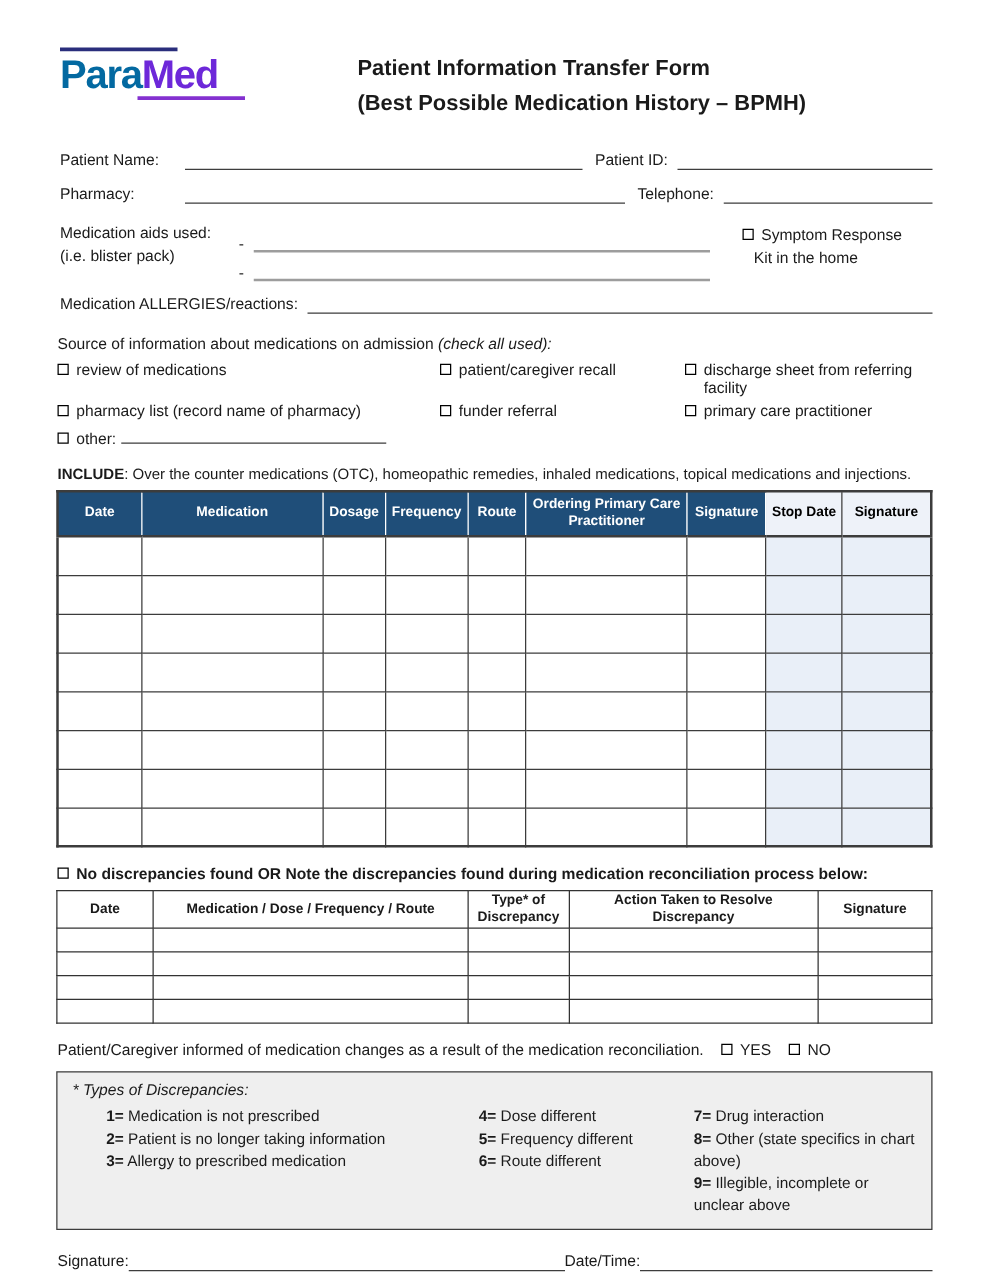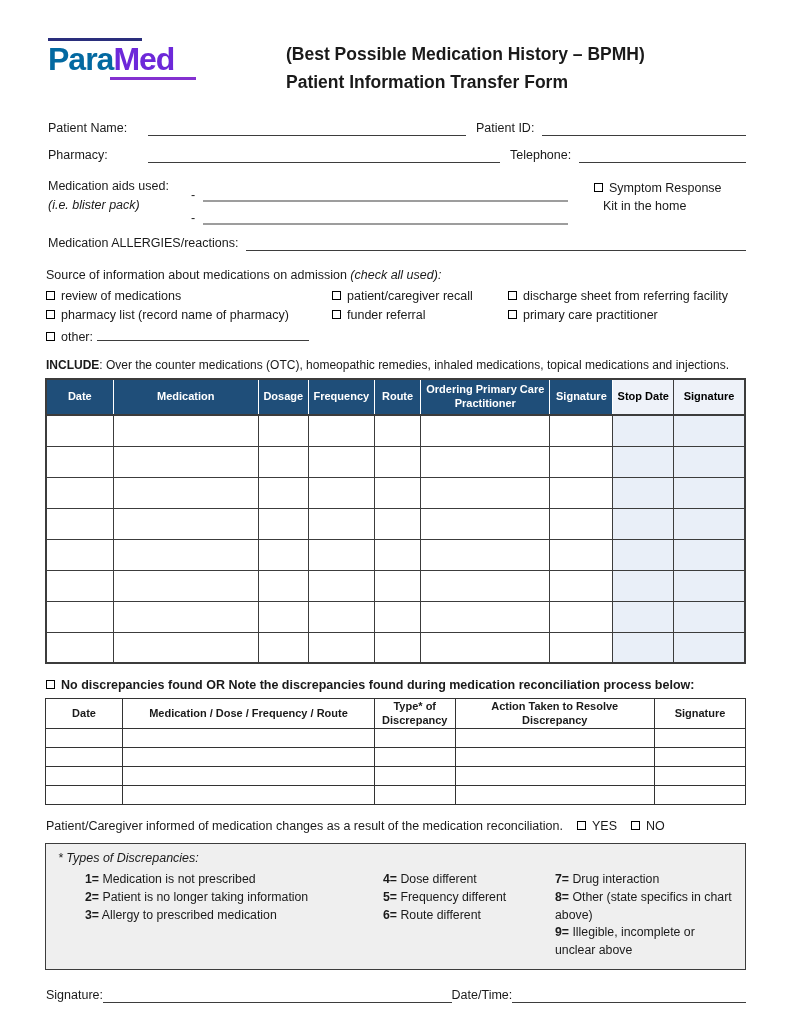--- a/index.html
+++ b/index.html
@@ -24,36 +24,36 @@
   .uline { border-bottom:1.4px solid #3d3d3d; height:16px; }
   .u-grow { flex:1; }
   .fields { margin-left:3px; }
   .w-label { width:100px; }
   .uln-1 { width:318px; margin-right:10px; }
   .uln-2 { width:352px; margin-right:10px; }
   .gap8 { margin-right:8px; }
 
   .aids-row { display:flex; margin:16px 0 10px 0; font-size:12.5px; }
   .aids-left { width:143px; }
-  .aids-hint { font-style:italic; margin-top:5px; }
+  .aids-hint { margin-top:5px; }
   .aids-mid { flex:1; padding-right:26px; }
   .dash-line { display:flex; align-items:flex-end; height:23px; }
   .dash { width:12px; padding-bottom:0; }
   .grey-uline { flex:1; border-bottom:2px solid #9d9d9d; height:14px; }
   .aids-right { width:152px; font-size:12.5px; line-height:1.45; }
   .kit-line2 { margin-left:9px; }
 
   
   .cb { display:inline-block; width:9px; height:9px; border:1.6px solid #000; margin-right:6px; flex:none; vertical-align:-1px; }
 
   
   .source { margin-top:17px; margin-left:1px; font-size:12.5px; }
   .src-head { margin-bottom:7px; }
   .src-head em { font-style:italic; }
-  .srow { display:flex; margin-bottom:5px; }
+  .srow { display:flex; margin-bottom:5px;gap:20px; }
   .scol1 { width:274px; }
   .scol2 { width:188px;padding-left:12px; }
   .scol3 { flex:1; }
   .opt { display:flex; align-items:baseline; }
   .other-uline { width:212px; border-bottom:1.4px solid #3d3d3d; height:14px; margin-left:4px; }
 
   .include { font-size:12px; margin:14px 0 6px 1px; }
   .include b { font-weight:bold; }
 
   
@@ -100,22 +100,22 @@
 
   <div class="hdr">
     <div class="logo">
       <div class="logo-top-line"></div>
       <div class="logo-text">
         <span class="logo-para">Para</span><span class="logo-med">Med</span>
       </div>
       <div class="logo-bottom-line"></div>
     </div>
     <div class="title-block">
+      <div class="title-line">Patient Information Transfer Form</div>
       <div class="title-line">(Best Possible Medication History – BPMH)</div>
-      <div class="title-line">Patient Information Transfer Form</div>
     </div>
   </div>
 
   <div class="fields">
     <div class="frow">
       <span class="flabel w-label">Patient Name:</span>
       <span class="uline uln-1"></span>
       <span class="flabel gap8">Patient ID:</span>
       <span class="uline u-grow"></span>
     </div>

